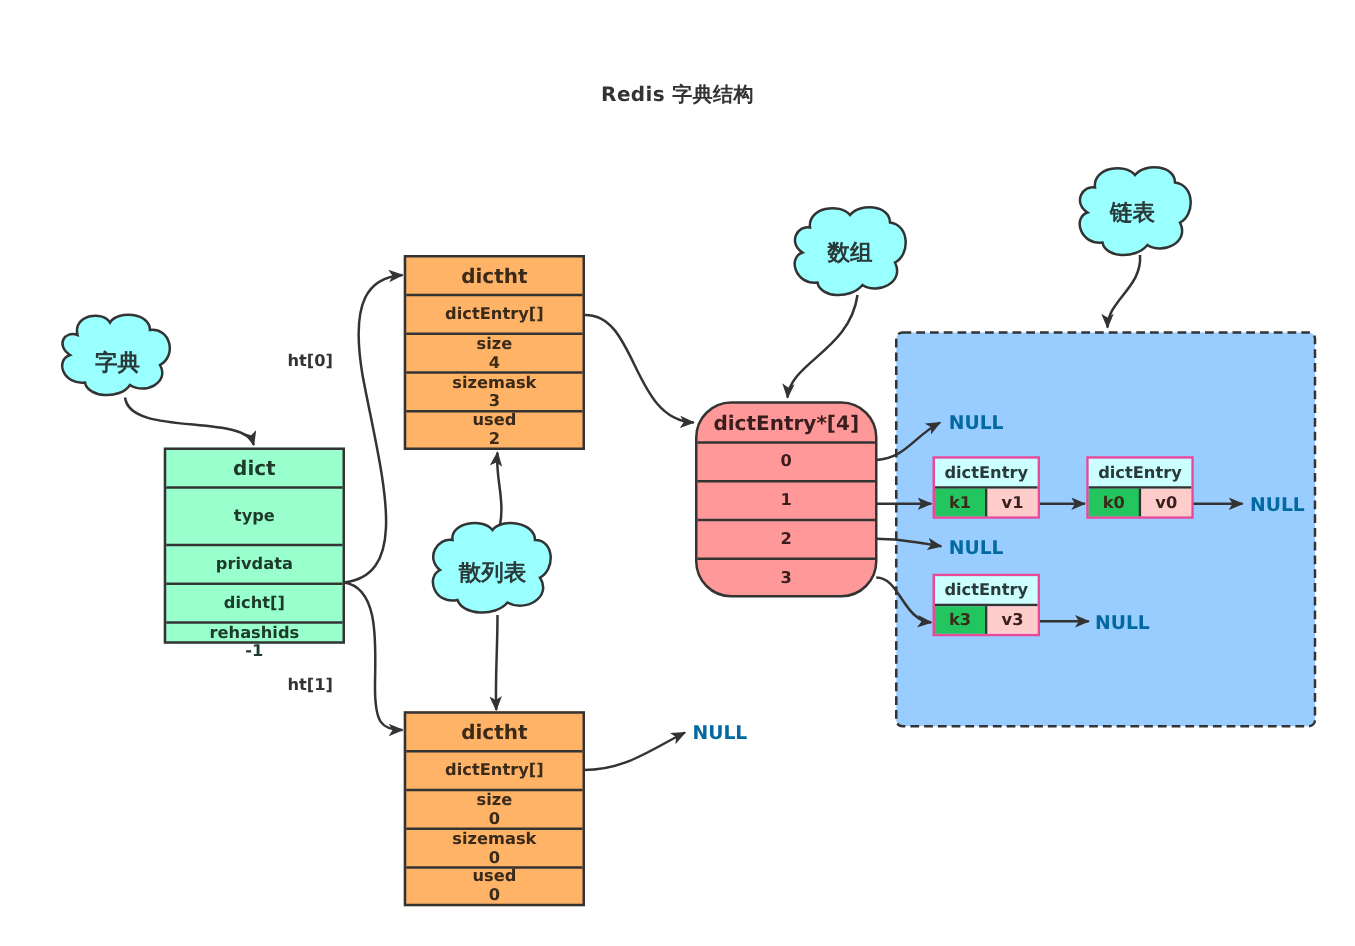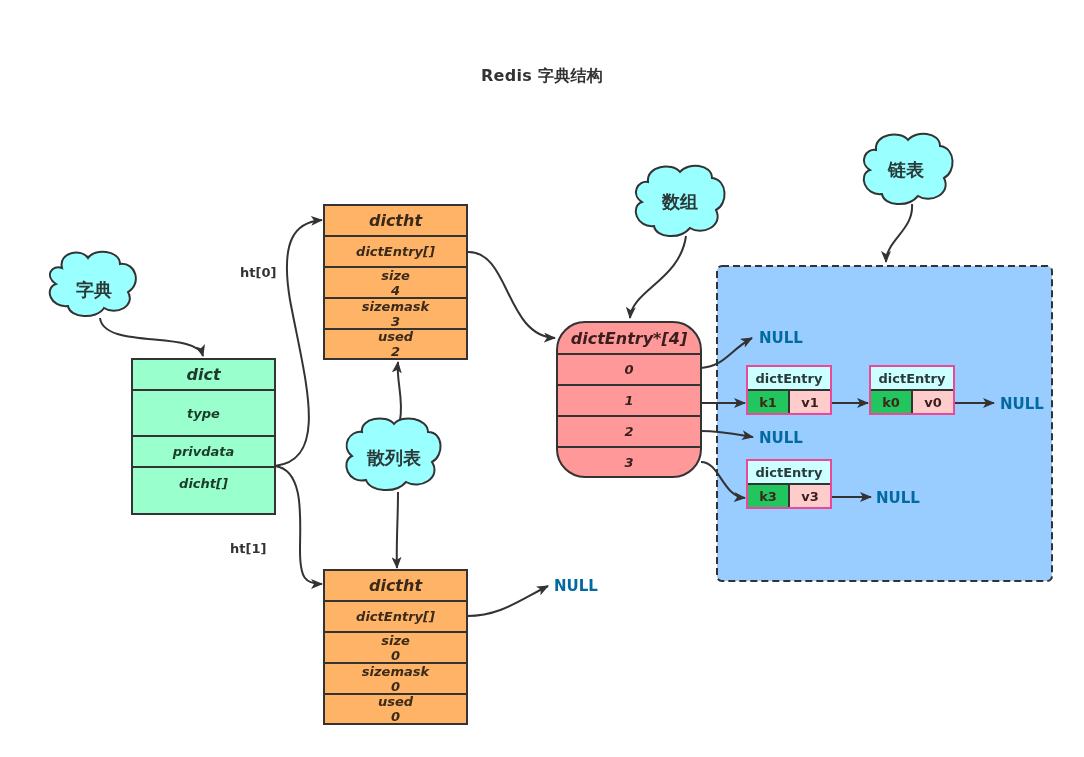--- a/index.html
+++ b/index.html
@@ -2,21 +2,21 @@
 <html><head>
 <meta charset="utf-8">
 <style>
   html, body { margin: 0; padding: 0; background: #ffffff; }
   body { width: 1084px; height: 757px; position: relative; overflow: hidden;
          font-family: "DejaVu Sans", "Liberation Sans", sans-serif; color: #333333; }
   .abs { position: absolute; }
   .title { left: 0; width: 1084px; top: 66px; text-align: center; font-size: 16px; font-weight: bold; color: #333333; letter-spacing: 0.3px; }
   svg.canvas { position: absolute; left: 0; top: 0; }
   .struct { position: absolute; border: 2px solid #333333; box-sizing: border-box; }
-  .cell { box-sizing: border-box; border-bottom: 2px solid #333333; display: flex; flex-direction: column; align-items: center; justify-content: center; font-weight: bold; font-size: 13px; line-height: 15px; text-align: center; font-style: italic; }
+  .cell { box-sizing: border-box; border-bottom: 2px solid #333333; display: flex; flex-direction: column; align-items: center; justify-content: center; font-weight: bold; font-size: 13px; line-height: 15px; text-align: center; }
   .cell:last-child { border-bottom: none; }
   .cell.head { font-size: 16px; }
   .green { background: #99ffcc; color: #1e3a2a; }
   .orange { background: #ffb366; color: #3a2a1a; }
   .red { background: #ff9999; color: #3a1e1e; }
   .null { position: absolute; font-weight: bold; font-size: 15px; color: #0369a1; }
   .label { position: absolute; font-weight: bold; font-size: 13px; color: #333333; }
   .cloud-text { position: absolute; font-weight: bold; font-size: 18px; color: #2a3a3a; text-align: center; }
   .entry { position: absolute; border: 2px solid #ec4899; box-sizing: border-box; width: 86px; height: 50px; }
   .entry .ehead { height: 24px; background: #ccffff; border-bottom: 2px solid #333333; box-sizing: border-box; display:flex; align-items:center; justify-content:center; font-weight: bold; font-size: 13px; color: #2a3a3a; }
@@ -62,28 +62,32 @@
   <path d="M831,497 L871,497" fill="none" stroke="#333333" stroke-width="2" marker-end="url(#arrow)"></path>
 </svg>
 
 <div class="abs title">Redis 字典结构</div>
 
 <div class="cloud-text" style="left:54px; top:278px; width:80px;">字典</div>
 <div class="cloud-text" style="left:346px; top:446px; width:96px;">散列表</div>
 <div class="cloud-text" style="left:640px; top:190px; width:80px;">数组</div>
 <div class="cloud-text" style="left:866px; top:158px; width:80px;">链表</div>
 
-<div class="label" style="left:230px; top:265px;margin-left:10px;">ht[0]</div>
+<div class="label" style="left:230px; top:282px;">ht[0]</div>
 <div class="label" style="left:230px; top:541px;">ht[1]</div>
 
 <div class="struct green" style="left:131px; top:358px; width:145px; height:157px;">
   <div class="cell head" style="height:31px;">dict</div>
   <div class="cell" style="height:46px;">type</div>
   <div class="cell" style="height:31px;">privdata</div>
   <div class="cell" style="height:31px;">dicht[]</div>
+  <div class="cell" style="height:29px;">
+    <span>rehashids</span>
+    <span>-1</span>
+  </div>
 </div>
 
 <div class="struct orange" style="left:323px; top:204px; width:145px; height:156px;">
   <div class="cell head" style="height:31px;">dictht</div>
   <div class="cell" style="height:31px;">dictEntry[]</div>
   <div class="cell" style="height:31px;">
     <span>size</span>
     <span>4</span>
   </div>
   <div class="cell" style="height:31px;">

